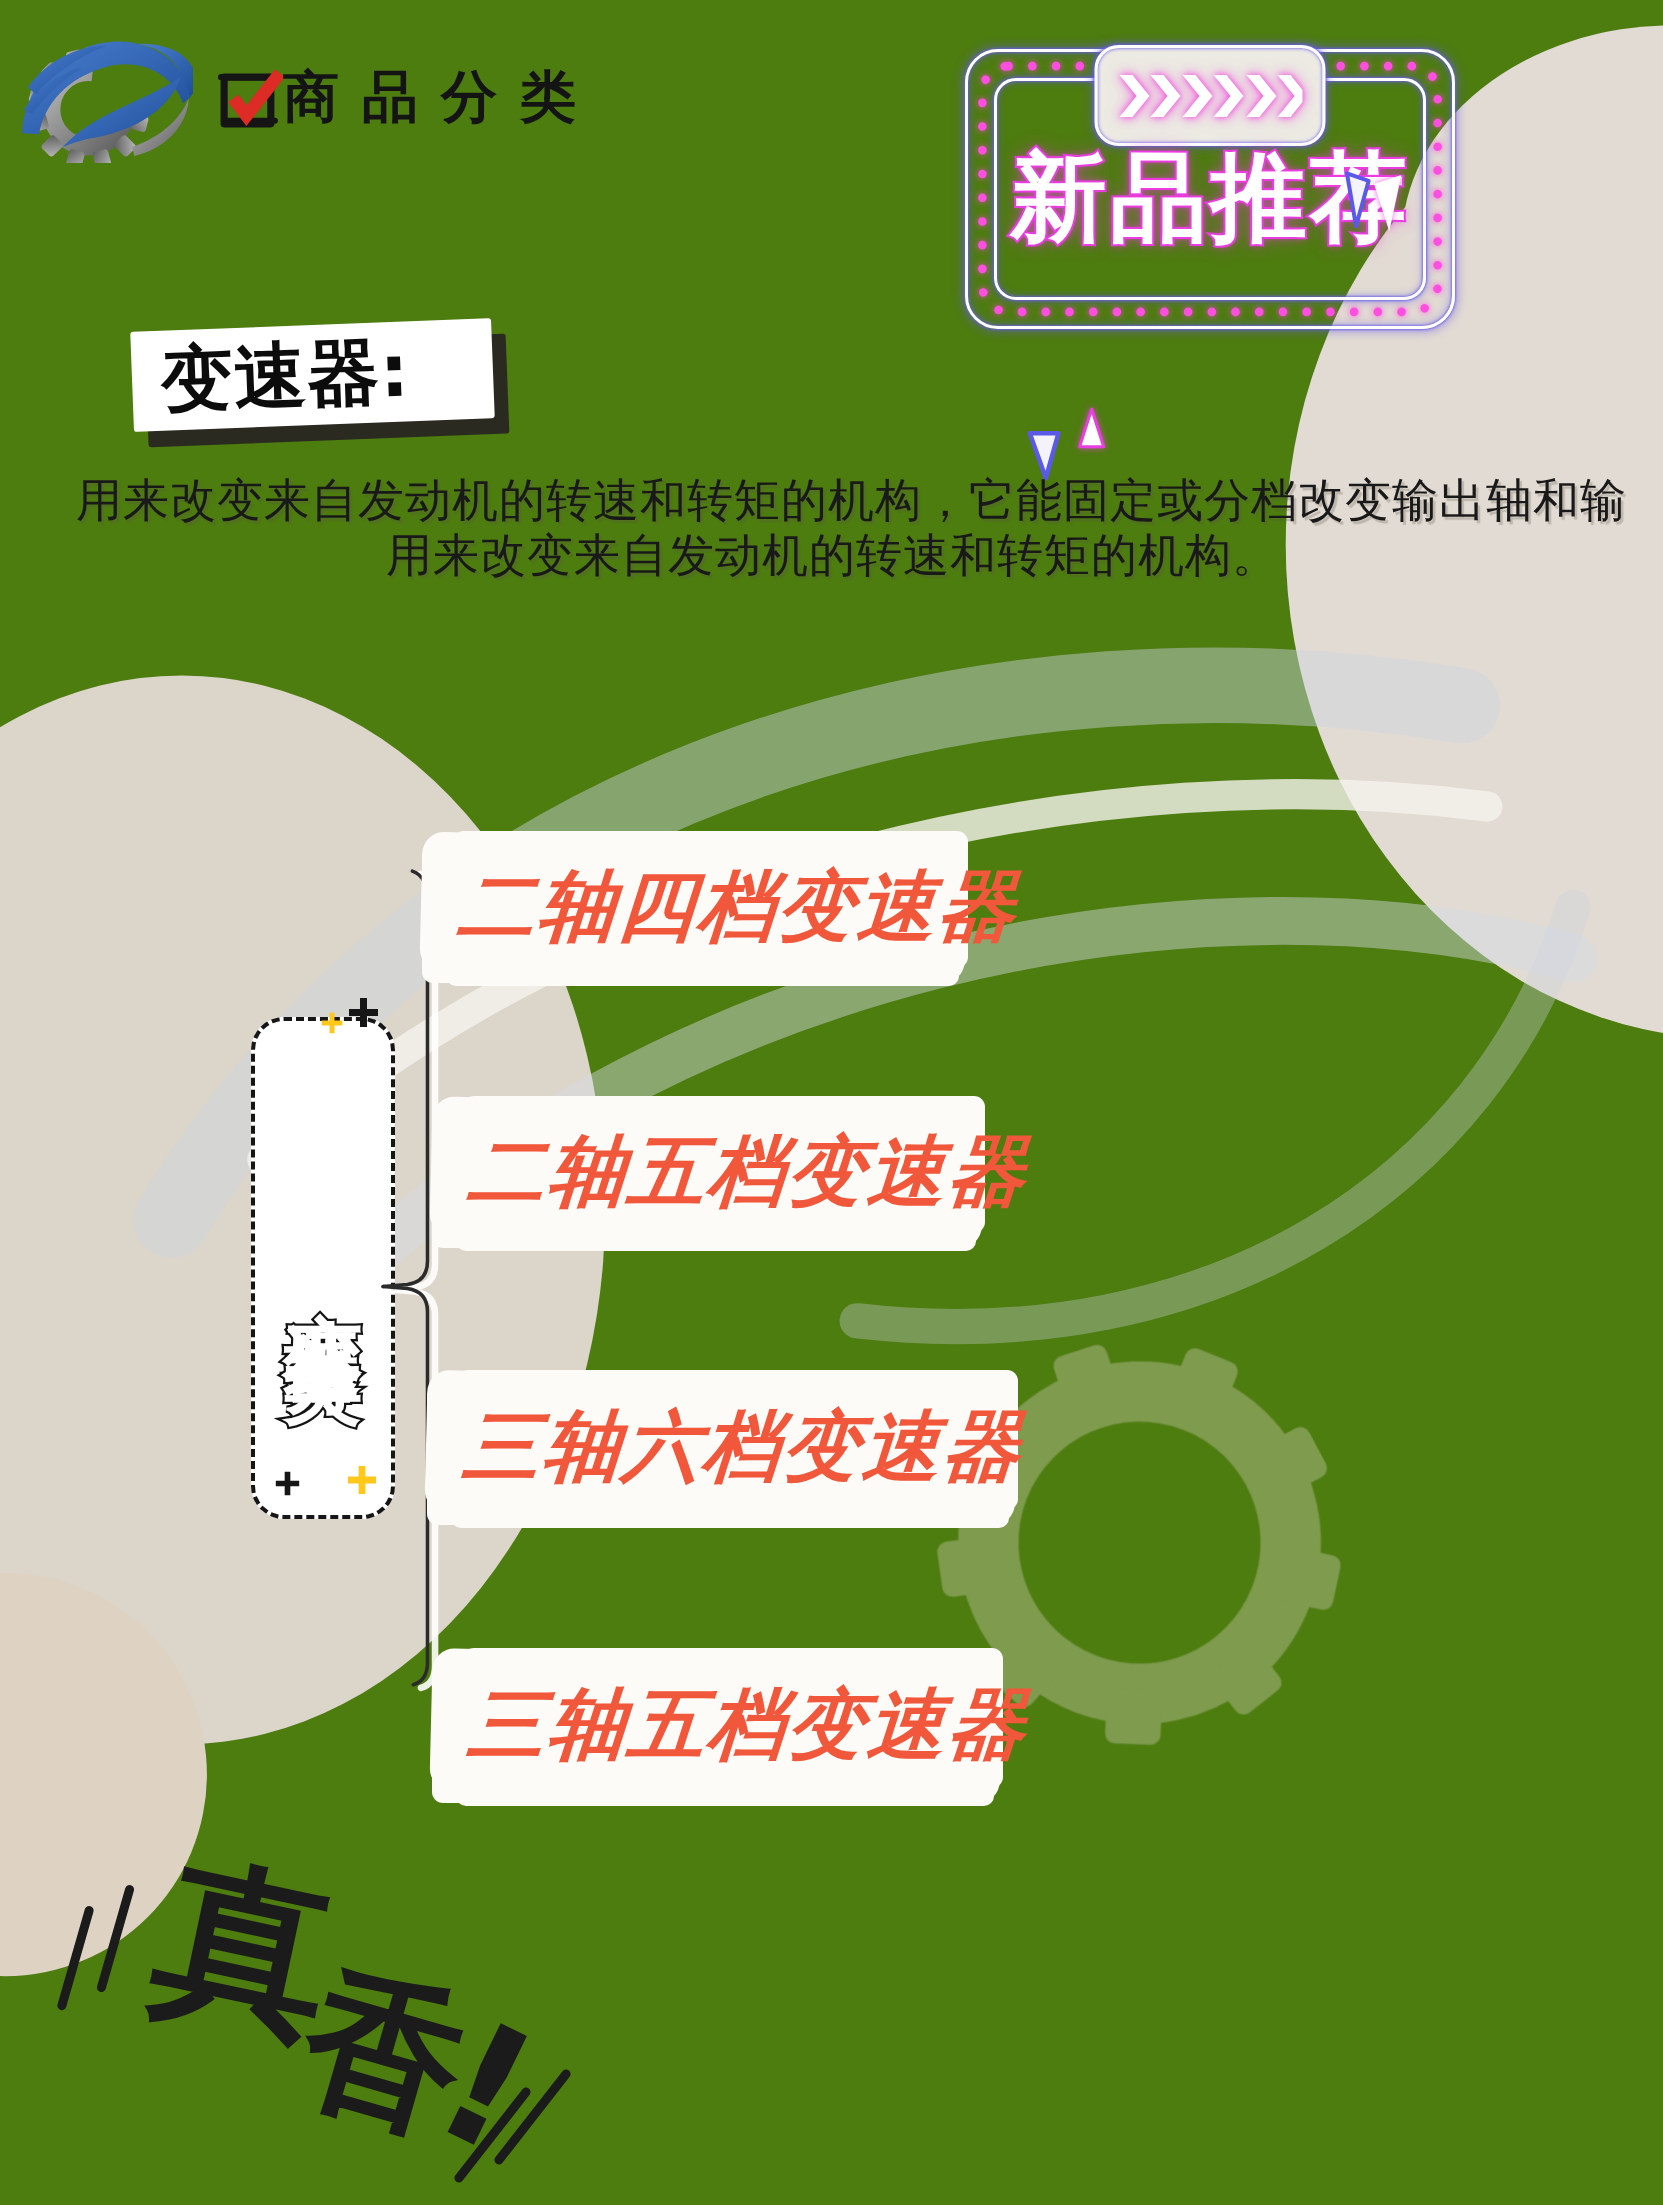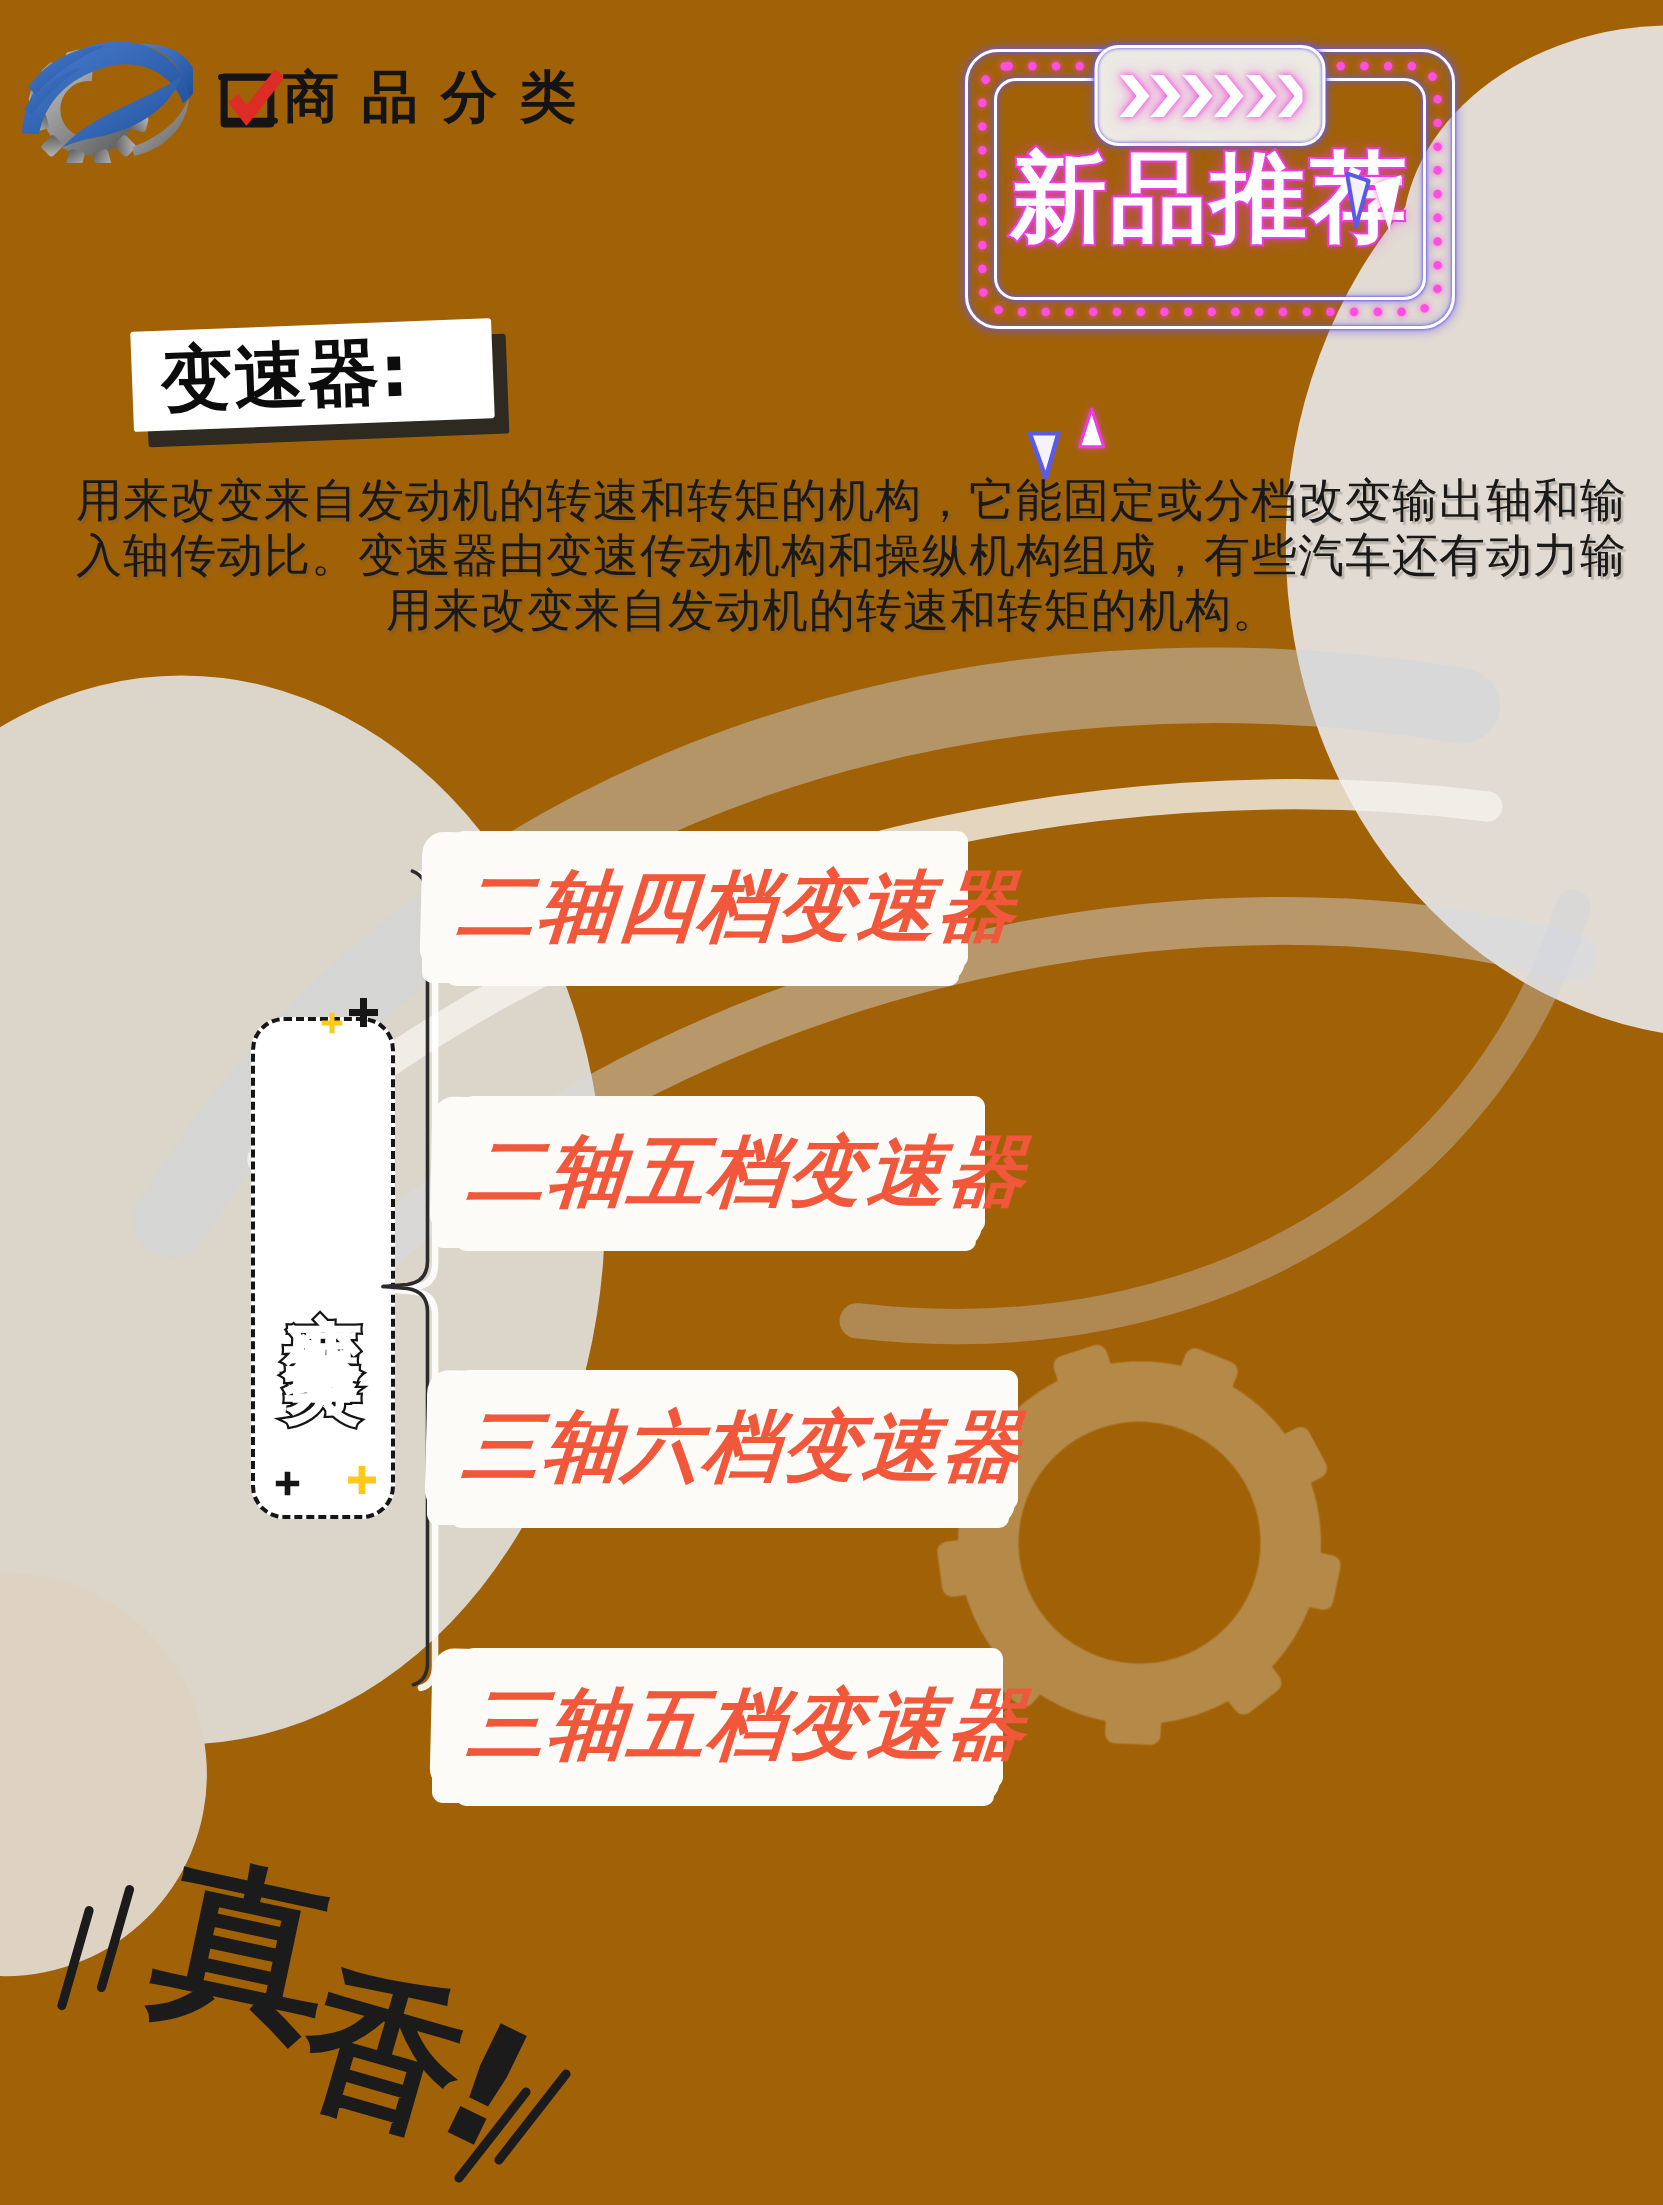--- a/index.html
+++ b/index.html
@@ -1,20 +1,20 @@
 <!DOCTYPE html>
 <html style="font-size:8px"><head>
 <meta charset="utf-8">
 <style>
   html,body{margin:0;padding:0;}
   body{background:#d8d6cf;}
   .canvas{
     position:relative;
     width:1664px;height:2205px;
-    background:#a16207;
+    background:#4d7c0f;
     overflow:hidden;
     font-family:"DejaVu Sans","Liberation Sans",sans-serif;
   }
   .abs{position:absolute;}
   svg{display:block;}
 
   
   .brand-logo{left:14px;top:29px;width:179px;height:134px;}
   .checkbox-icon{left:216px;top:67px;width:67px;height:67px;}
   .section-title{
@@ -212,21 +212,20 @@
       <polygon points="251,715 227,790 275,790" fill="#ffffff" stroke="#E93EE2" stroke-width="6" stroke-linejoin="round" style="filter:drop-shadow(0 0 6px rgba(243,62,223,.8));"></polygon>
     </svg>
   </div>
 
   <div class="abs title-box">
     <span class="title-text">变速器:</span>
   </div>
 
   <div class="abs intro">
     <div class="intro-line">用来改变来自发动机的转速和转矩的机构，它能固定或分档改变输出轴和输</div>
-    <div class="intro-line">入轴传动比。变速器由变速传动机构和操纵机构组成，有些汽车还有动力输</div>
     <div class="intro-line">用来改变来自发动机的转速和转矩的机构。</div>
   </div>
 
   <div class="abs cat-box">
     <div class="cat-text">变速器分类</div>
   </div>
   <svg class="abs" style="left:348px;top:997px;" width="31" height="31" viewBox="0 0 62 62">
     <path d="M24,2 h14 v22 h22 v14 h-22 v22 h-14 v-22 h-22 v-14 h22 z" fill="#161616"></path>
   </svg>
   <svg class="abs" style="left:321px;top:1012px;" width="22" height="22" viewBox="0 0 62 62">

